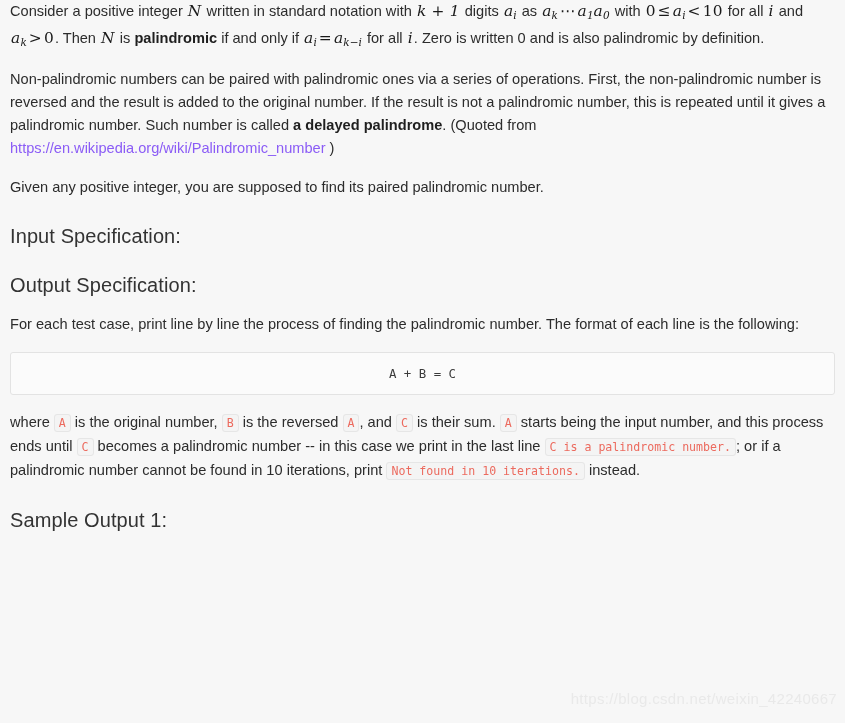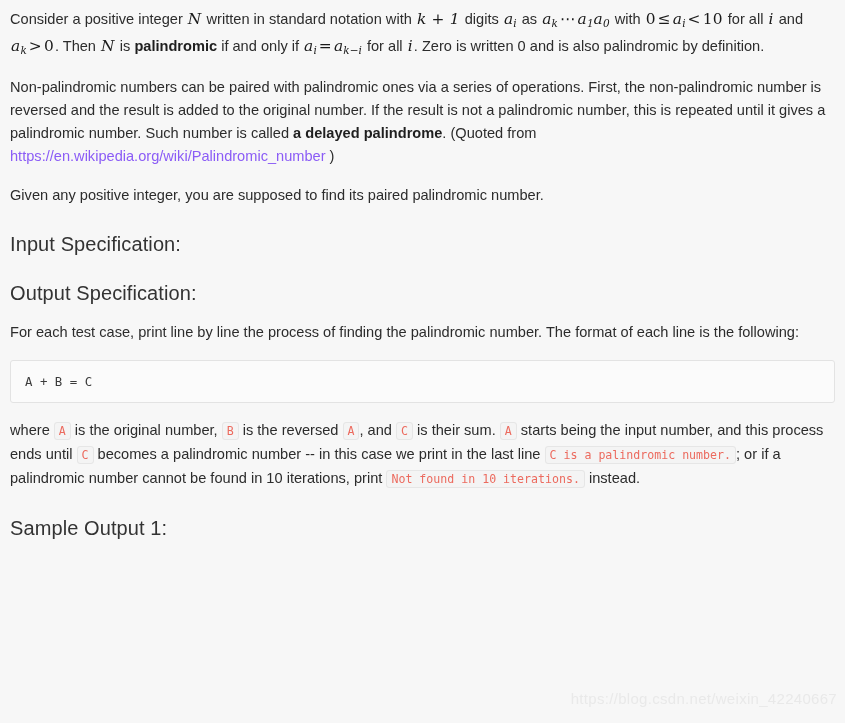--- a/index.html
+++ b/index.html
@@ -9,21 +9,21 @@
   }
   body {
     width: 845px;
     height: 723px;
     overflow: hidden;
     font-family: "Liberation Sans", sans-serif;
     color: #2b2b2b;
     position: relative;
   }
   .page {
-    padding: 8px 10px;
+    padding: 0 10px;
     box-sizing: border-box;
     width: 845px;
   }
   p.para {
     font-size: 14.6px;
     line-height: 23px;
     margin: 0 0 16px 0;
     color: #2c2c2c;
   }
   p.para.tight { margin-bottom: 14px; }
@@ -69,20 +69,21 @@
     border: 1px solid #e3e3e3;
     border-radius: 3px;
     margin: 0 0 16px 0;
     padding: 11px 14px;
     font-family: "DejaVu Sans Mono", "Liberation Mono", monospace;
     font-size: 12.4px;
     line-height: 19px;
     color: #3b3b3b;
     white-space: pre;
     overflow: hidden;
+    text-align: center;
   }
 
   code.inline {
     font-family: "DejaVu Sans Mono", "Liberation Mono", monospace;
     font-size: 11.6px;
     color: #ec6a5e;
     background: #f4f4f4;
     border: 1px solid #e6e6e6;
     border-radius: 3px;
     padding: 1px 4px;

